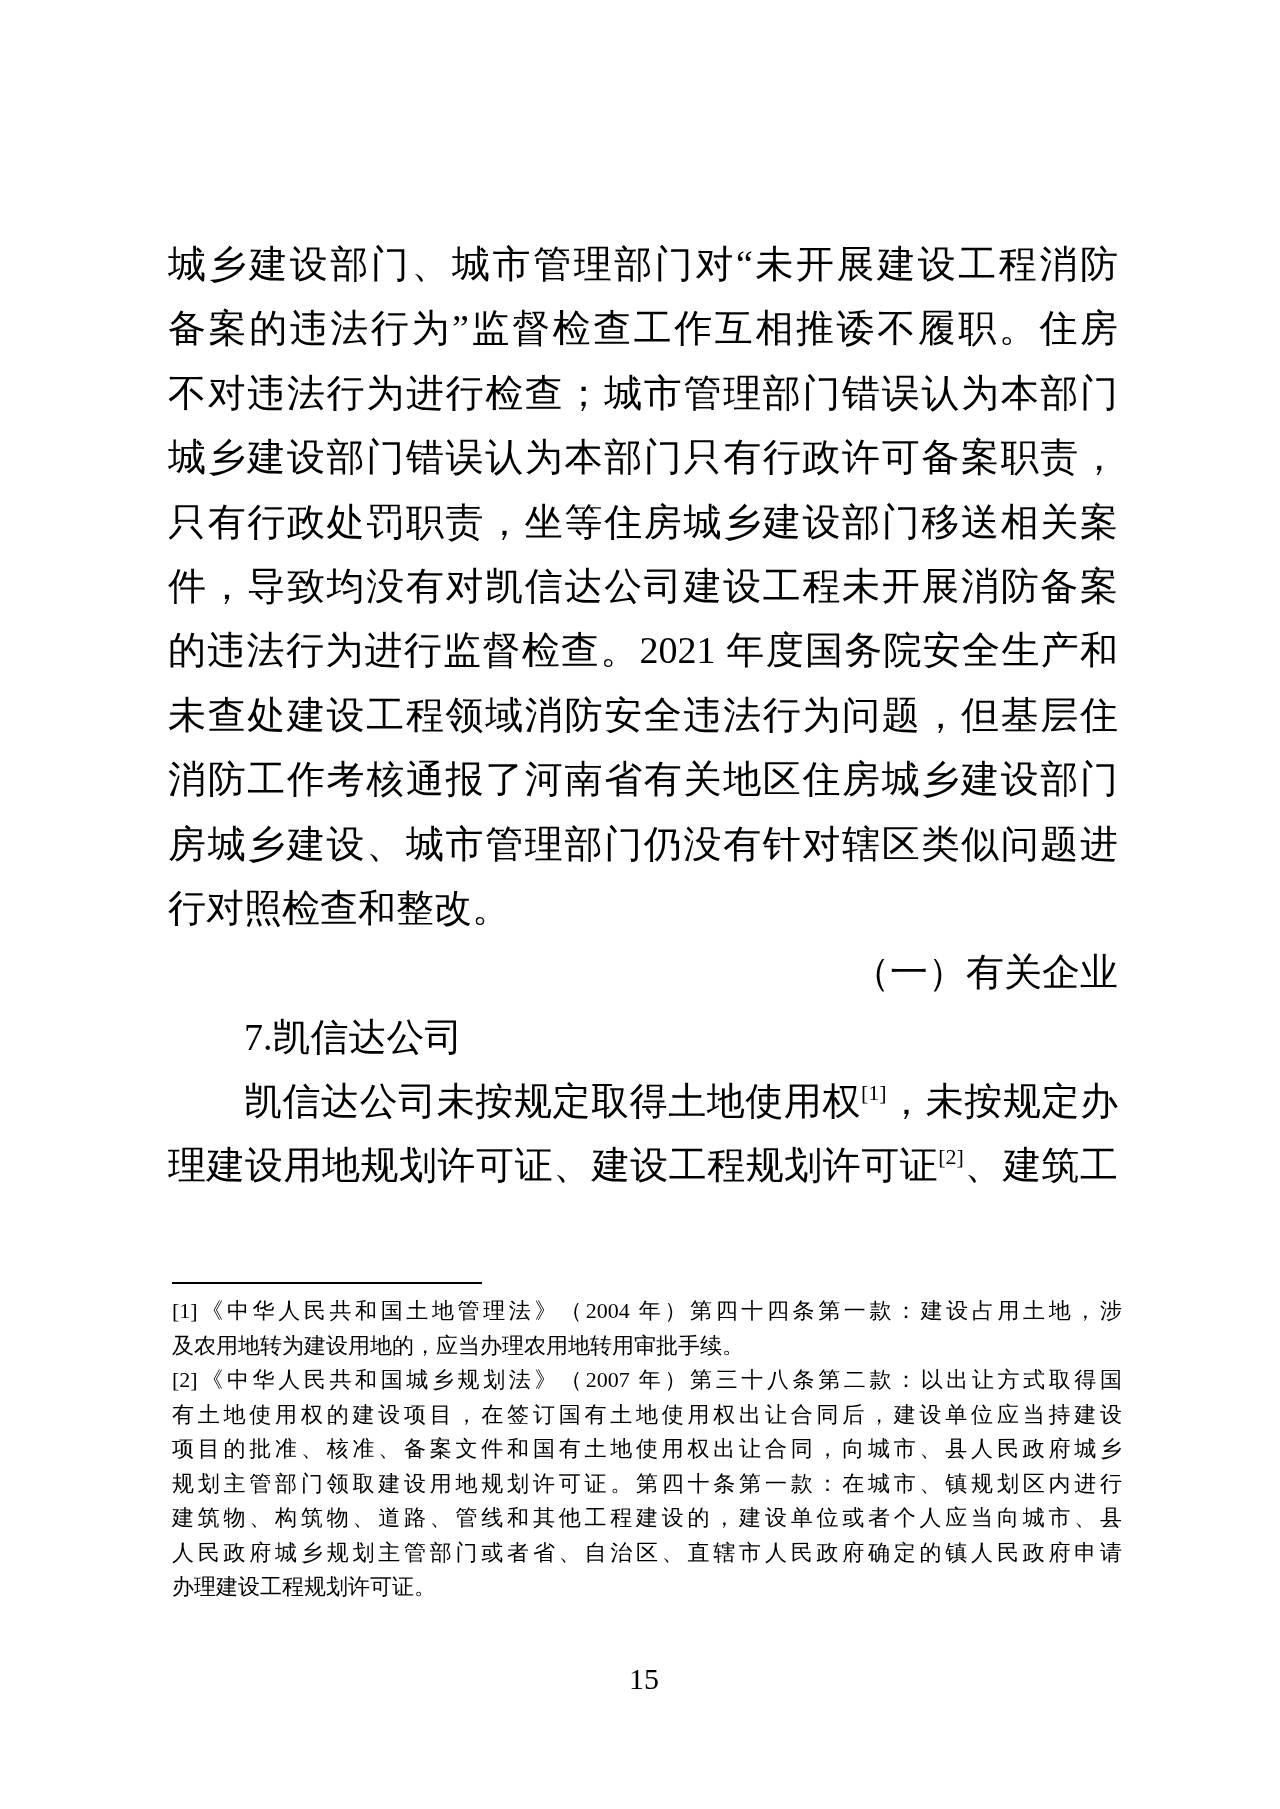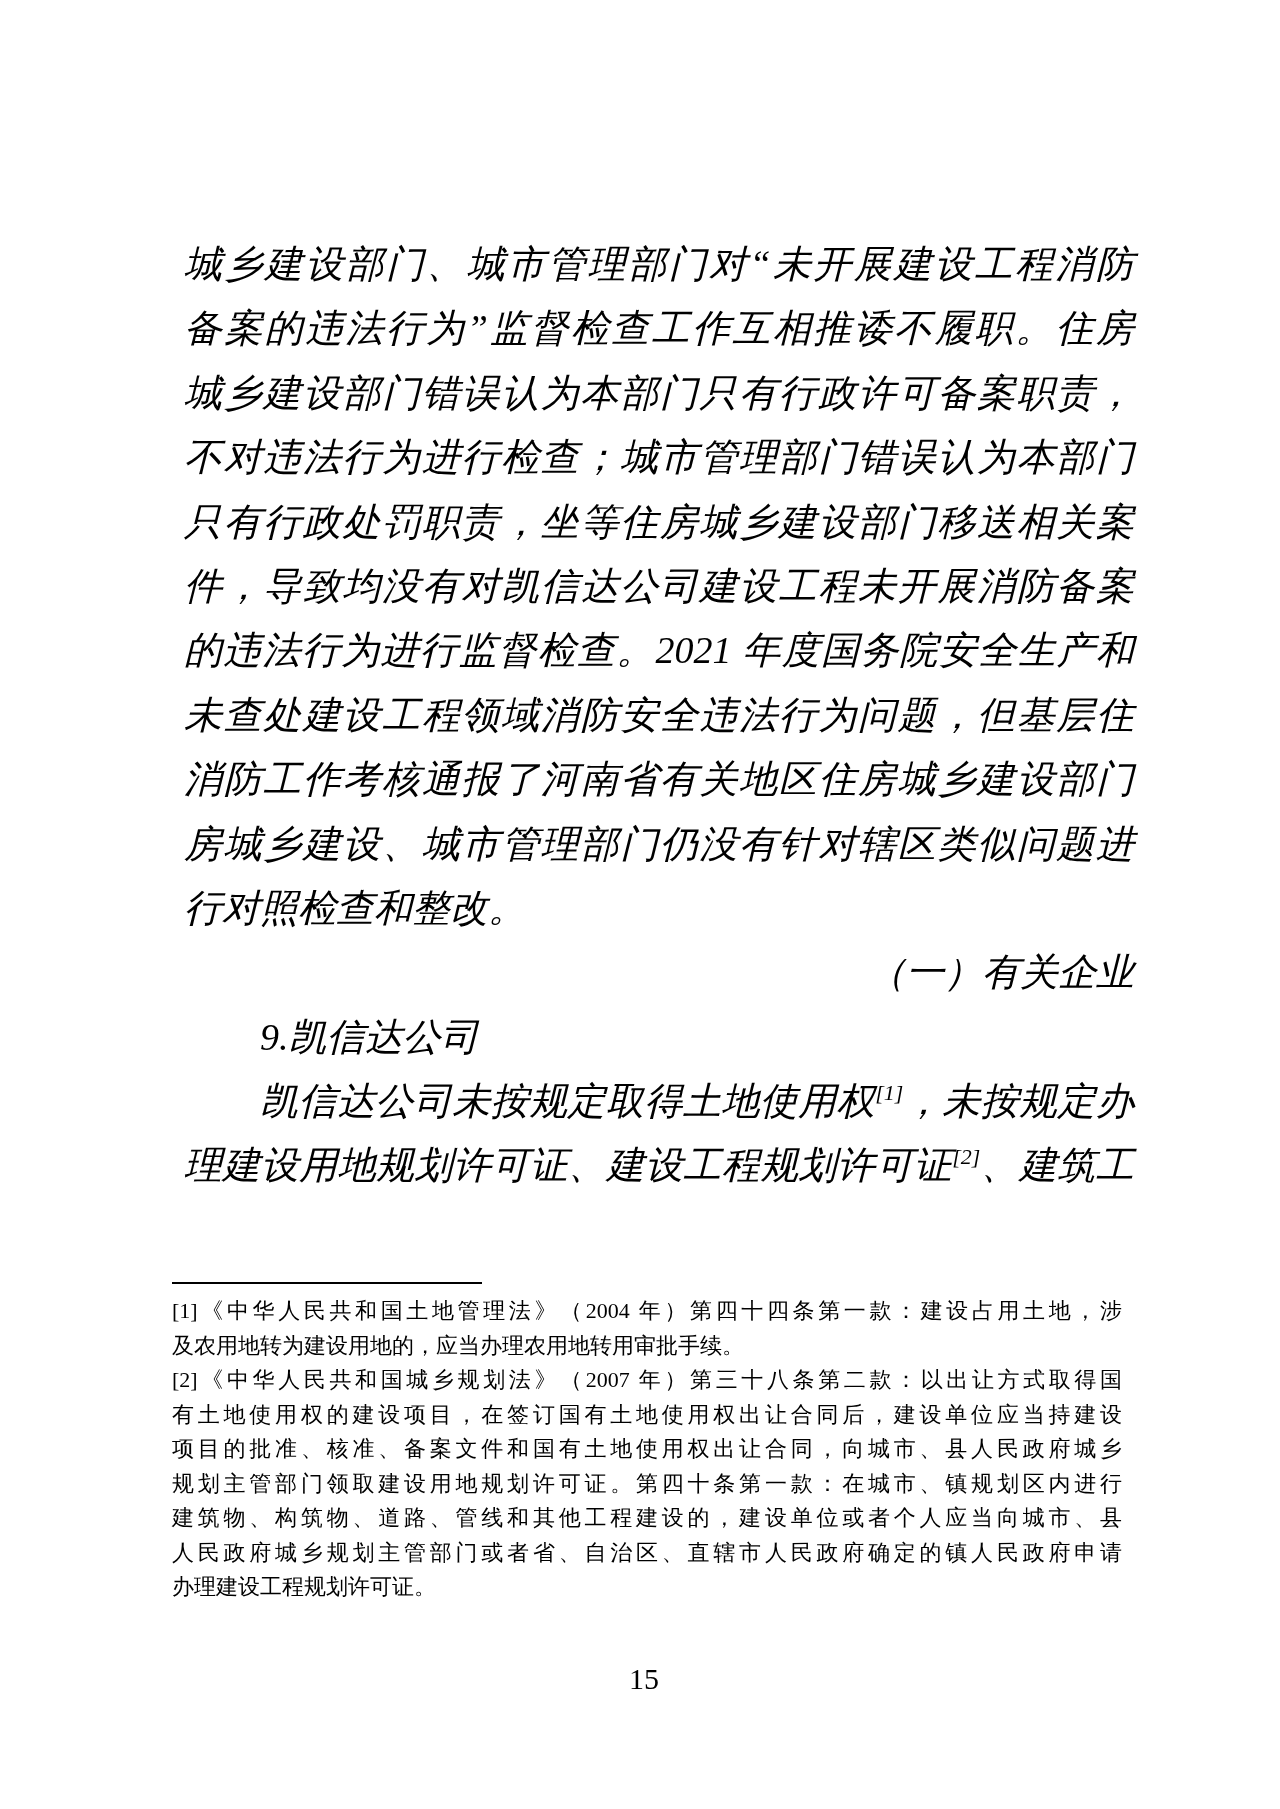--- a/index.html
+++ b/index.html
@@ -7,23 +7,22 @@
     position:relative;
     width:1280px;height:1809px;
     background:#ffffff;
     margin:0 auto;
     overflow:hidden;
     font-family:"Liberation Serif", serif;
     color:#000;
   }
   .content{
     position:absolute;
-    left:184px;top:232px;
+    left:168px;top:232px;
     width:950px;
-    font-style:italic;
   }
   .bline{
     font-size:38px;
     line-height:64.4px;
     height:64.4px;
     white-space:normal;
     color:#000;
   }
   .just{
     text-align:justify;
@@ -68,32 +67,32 @@
   }
 </style>
 </head>
 <body>
 
 <div class="page">
 
   <div class="content">
     <div class="bline just">城乡建设部门、城市管理部门对“未开展建设工程消防</div>
     <div class="bline just">备案的违法行为”监督检查工作互相推诿不履职。住房</div>
+    <div class="bline just">不对违法行为进行检查；城市管理部门错误认为本部门</div>
     <div class="bline just">城乡建设部门错误认为本部门只有行政许可备案职责，</div>
-    <div class="bline just">不对违法行为进行检查；城市管理部门错误认为本部门</div>
     <div class="bline just">只有行政处罚职责，坐等住房城乡建设部门移送相关案</div>
     <div class="bline just">件，导致均没有对凯信达公司建设工程未开展消防备案</div>
     <div class="bline just">的违法行为进行监督检查。2021 年度国务院安全生产和</div>
     <div class="bline just">未查处建设工程领域消防安全违法行为问题，但基层住</div>
     <div class="bline just">消防工作考核通报了河南省有关地区住房城乡建设部门</div>
     <div class="bline just">房城乡建设、城市管理部门仍没有针对辖区类似问题进</div>
     <div class="bline">行对照检查和整改。</div>
 
     <div class="bline kai indent">（一）有关企业</div>
-    <div class="bline indent">9.凯信达公司</div>
+    <div class="bline indent">7.凯信达公司</div>
 
     <div class="bline just indent"><span>凯信达公司未按规定取得土地使用权</span><sup class="ref">[1]</sup><span>，未按规定办</span></div>
     <div class="bline just"><span>理建设用地规划许可证、建设工程规划许可证</span><sup class="ref">[2]</sup><span>、建筑工</span></div>
   </div>
 
   <div class="footsep"></div>
 
   <div class="footnotes">
     <div class="fline just">[1]《中华人民共和国土地管理法》（2004 年）第四十四条第一款：建设占用土地，涉</div>
     <div class="fline">及农用地转为建设用地的，应当办理农用地转用审批手续。</div>

